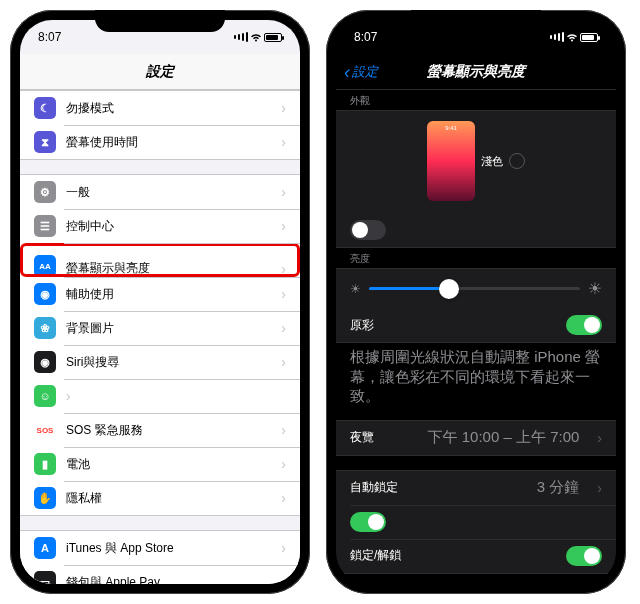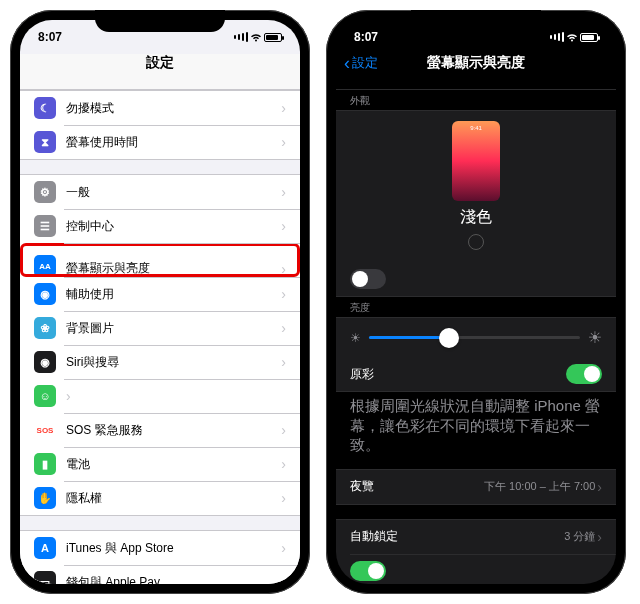--- a/index.html
+++ b/index.html
@@ -3,47 +3,47 @@
 <meta charset="utf-8">
 <style>
   * { box-sizing: border-box; margin: 0; padding: 0; font-family: -apple-system, "Helvetica Neue", Arial, sans-serif; }
   body { background: #fff; width: 640px; height: 604px; overflow: hidden; }
   .stage { display: flex; gap: 16px; padding: 10px; }
   .phone { width: 300px; height: 584px; background: #000; border-radius: 42px; padding: 10px; position: relative; box-shadow: 0 0 0 1px #444 inset; }
   .screen { width: 100%; height: 100%; border-radius: 32px; overflow: hidden; position: relative; }
   .light { background: #f2f2f7; color: #000; }
   .dark  { background: #000; color: #fff; }
   .notch { position: absolute; top: 0; left: 50%; transform: translateX(-50%); width: 130px; height: 22px; background: #000; border-bottom-left-radius: 14px; border-bottom-right-radius: 14px; z-index: 50; }
-  .status { height: 34px; display: flex; justify-content: space-between; align-items: center; padding: 0 18px; font-size: 12px; font-weight: 700; }
-  .navbar { height: 36px; display: flex; align-items: flex-start; justify-content: center; position: relative; font-size: 14px; font-weight: 600; }
+  .status { height: 34px; display: flex; justify-content: space-between; align-items: center; padding: 0 18px; font-size: 12px; font-weight: 400; }
+  .navbar { height: 36px; display: flex; align-items: center; justify-content: center; position: relative; font-size: 14px; font-weight: 600; font-style: italic; }
   .light .navbar { border-bottom: 1px solid #c8c7cc; background: #f8f8f8; }
   .dark .navbar { border-bottom: 1px solid #2c2c2e; background: #000; }
   .back { position: absolute; left: 8px; display: flex; align-items: center; color: #0a84ff; font-size: 13px; font-weight: 400; }
   .chev { font-size: 18px; line-height: 1; margin-right: 2px; }
   .scroll { height: calc(100% - 70px); overflow: hidden; }
   .group { margin-top: 14px; }
   .light .group { background: #fff; border-top: 1px solid #c8c7cc; border-bottom: 1px solid #c8c7cc; }
   .dark .group { background: #1c1c1e; border-top: 1px solid #2c2c2e; border-bottom: 1px solid #2c2c2e; }
   .group.tight { margin-top: 0; }
   .groupLabel { font-size: 10px; color: #8e8e93; padding: 4px 14px 2px; text-transform: uppercase; }
   .dark .groupLabel { color: #8e8e93; }
   .row { display: flex; align-items: center; min-height: 34px; padding: 0 14px; position: relative; font-size: 12px; }
   .row + .row::before { content: ""; position: absolute; left: 44px; right: 0; top: 0; height: 1px; background: #c8c7cc; }
   .dark .row + .row::before { background: #2c2c2e; }
   .dark .rowPlain + .rowPlain::before { left: 14px; }
   .icon { width: 22px; height: 22px; border-radius: 5px; margin-right: 10px; display: flex; align-items: center; justify-content: center; color: #fff; font-size: 11px; flex-shrink: 0; }
   .label { flex: 1; }
   .disclosure { color: #c7c7cc; font-size: 14px; }
   .dark .disclosure { color: #5a5a5e; }
-  .detail { color: #8e8e93; font-size: 11px; margin-right: 2px; }
+  .detail { color: #8e8e93; font-size: 15px; margin-right: 18px; }
   .highlight { outline: 3px solid #e60000; outline-offset: -3px; border-radius: 6px; z-index: 5; align-items: flex-end; }
   .footer { font-size: 15px; color: #8e8e93; padding: 4px 14px 0; line-height: 1.3; }
   
   .appearance { display: flex; justify-content: space-around; padding: 10px 10px 12px; }
-  .appOpt { display: flex; flex-direction: column; align-items: center; gap: 6px; font-size: 16px; }
+  .appOpt { display: flex; flex-direction: row; align-items: center; gap: 6px; font-size: 11px; }
   .thumb { width: 48px; height: 80px; border-radius: 6px; background: linear-gradient(180deg,#ff9a56 0%,#ff2d55 50%,#5b0e2d 100%); position: relative; overflow: hidden; }
   .thumb::before { content: "9:41"; position: absolute; top: 4px; left: 0; right: 0; text-align: center; font-size: 6px; color: #fff; }
   .thumb.darkT { filter: brightness(0.55) saturate(1.2); }
   .radio { width: 16px; height: 16px; border-radius: 50%; border: 1.5px solid #555; }
   .radio.checked { background: #0a84ff; border-color: #0a84ff; position: relative; }
   .radio.checked::after { content: "✓"; color: #fff; font-size: 10px; position: absolute; top: -1px; left: 2px; }
   .optHL { border: 3px solid #e60000; border-radius: 8px; padding: 6px 10px 8px; margin: -6px -10px -8px; }
   
   .switch { width: 36px; height: 20px; border-radius: 10px; position: relative; }
   .switch.off { background: #39393d; }

